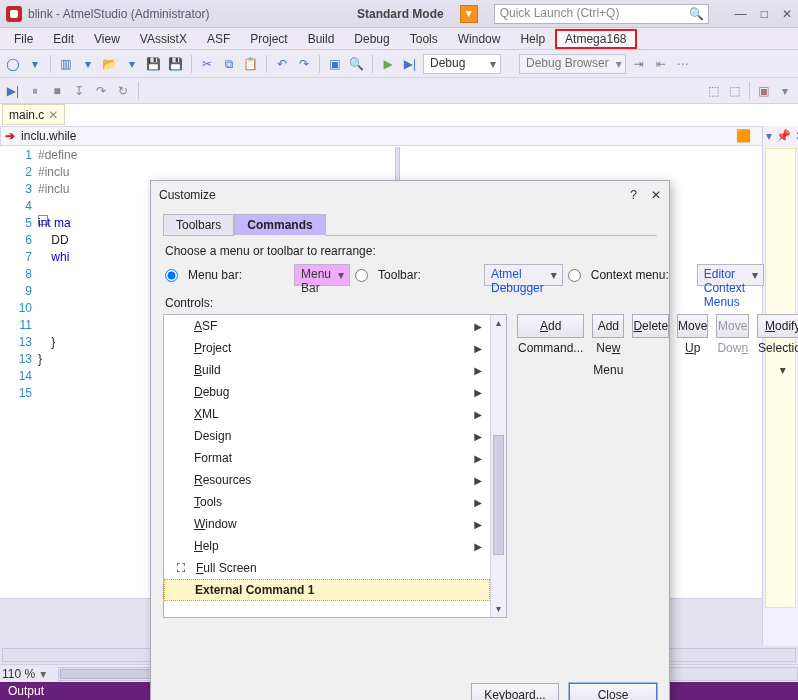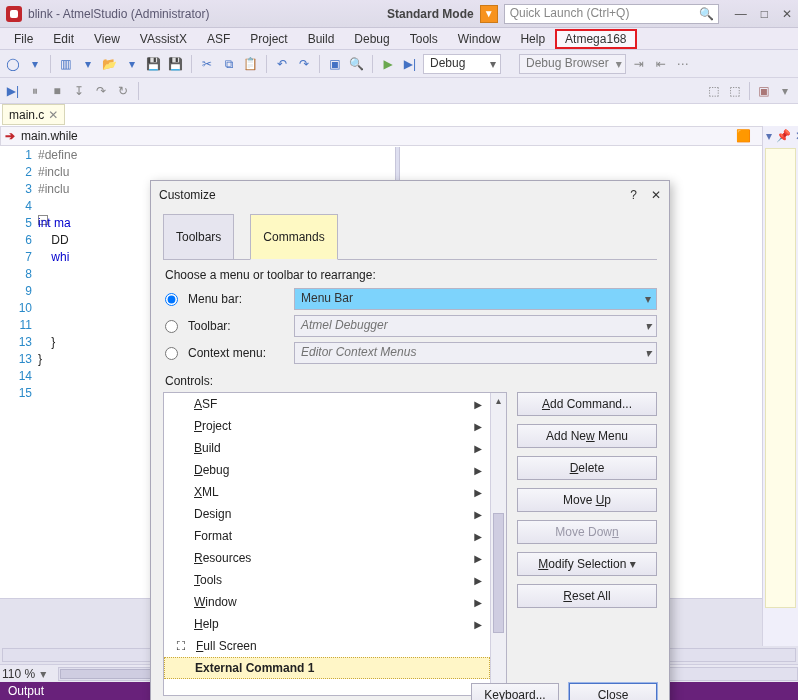--- a/index.html
+++ b/index.html
@@ -2,21 +2,21 @@
 <html><head>
 <meta charset="utf-8">
 <style>
   * { box-sizing: border-box; font-family: "Segoe UI", Tahoma, sans-serif; font-size: 12px; }
   body { margin:0; width:798px; height:700px; background:#eaf0fb; overflow:hidden; color:#222; }
   
   .titlebar { height:28px; display:flex; align-items:center; background:linear-gradient(#e6e2f0,#dddbe8); padding:0 6px; border-bottom:1px solid #c8c5d6; }
   .appicon { width:16px; height:16px; background:#c1272d; border-radius:3px; margin-right:6px; position:relative; }
   .appicon:after{content:"";position:absolute;inset:4px;background:#fff;border-radius:2px;}
   .title-text{font-size:12px; color:#5a5770;}
-  .title-extra{margin-left:auto; display:flex; align-items:center; gap:6px;}
+  .title-extra{margin-left:auto; display:flex; align-items:center; gap:16px;}
   .std-mode{font-weight:600; color:#444;}
   .orange-down{width:18px;height:18px;background:#f7931e;display:flex;align-items:center;justify-content:center;color:#fff;font-size:10px;border:1px solid #cc7a18;}
   .qlaunch{width:215px;height:20px;border:1px solid #b5b3c3;background:#fff;padding:1px 18px 1px 5px;color:#888;position:relative;}
   .qlaunch .mag{position:absolute;right:3px;top:2px;font-size:12px;color:#666;}
   .winbtns{display:flex;gap:14px;margin-left:10px;color:#555;font-size:13px;}
   
   .menubar{height:22px; background:#edeaF5; display:flex; align-items:center; padding:0 4px; gap:0; border-bottom:1px solid #d0cee0;}
   .menubar span{padding:2px 10px; color:#333;}
   .highlighted-menu{border:2px solid #e31b23; padding:1px 8px !important; color:#333; background:#faf7fc;}
   
@@ -54,44 +54,44 @@
   .hscroll .track{flex:1;height:14px;background:#e1e0ee;border:1px solid #c9c7da;position:relative;}
   .hscroll .thumb{position:absolute;left:1px;top:1px;height:10px;width:240px;background:#cfcde1;border:1px solid #b7b5cc;}
   .statusbar{height:18px;background:#68217a;color:#fff;display:flex;align-items:center;padding:0 8px;}
   
   .dialog{position:absolute; left:150px; top:76px; width:520px; height:540px; background:#f0f0f0; border:1px solid #a9a7b8; box-shadow:3px 3px 10px rgba(0,0,0,.25);}
   .dlg-title{height:28px;display:flex;align-items:center;padding:0 8px;background:#f0f0f0;}
   .dlg-title .t{font-size:12px;}
   .dlg-title .r{margin-left:auto;display:flex;gap:14px;font-size:14px;color:#333;}
   .dlg-body{padding:4px 12px 54px 12px; position:relative; height:calc(100% - 28px);}
   .tabs{display:flex;border-bottom:1px solid #b9b7c8;margin-bottom:8px;}
-  .tab{padding:15px 12px;border:1px solid #b9b7c8;background:#e6e5ef;position:relative;top:1px;margin-right:16px;}
-  .tab.active{background:#fef9c3;border-bottom:1px solid #f0f0f0;font-weight:400;}
+  .tab{padding:3px 12px;border:1px solid #b9b7c8;background:#e6e5ef;position:relative;top:1px;margin-right:0;}
+  .tab.active{background:#c4b5fd;border-bottom:1px solid #f0f0f0;font-weight:700;}
   .choose{margin:4px 0 6px 2px;}
-  .radios{display:flex;flex-direction:column;gap:5px;margin-left:2px;}
+  .radios{display:flex;flex-direction:row;gap:5px;margin-left:2px;}
   .rrow{display:flex;align-items:center;gap:6px;}
   .rrow label{width:100px;}
-  .rrow .sel{flex:1;height:22px;border:1px solid #b6b4c6;background:#7dd3fc;padding:2px 18px 2px 6px;position:relative;color:#333;}
-  .rrow .sel.dis{background:#efeff5;color:#737373;font-style:italic;}
+  .rrow .sel{flex:1;height:22px;border:1px solid #b6b4c6;background:#f0abfc;padding:2px 18px 2px 6px;position:relative;color:#333;}
+  .rrow .sel.dis{background:#efeff5;color:#1d4ed8;}
   .rrow .sel:after{content:"▾";position:absolute;right:5px;top:3px;color:#555;}
   .controls-label{margin:10px 0 4px 2px;}
   .ctrls-wrap{display:flex;gap:10px;}
   .ctrls{flex:1;height:304px;border:1px solid #b6b4c6;background:#fff;overflow:hidden;position:relative;}
   .ctrls .inner{position:absolute;inset:0 16px 0 0;overflow:hidden;}
   .mrow{display:flex;align-items:center;height:22px;padding:0 8px 0 30px;gap:8px;}
   .mrow .lbl{flex:1;}
   .mrow .chev{color:#444;font-size:10px;}
   .mrow.fs{padding-left:10px;}
   .mrow.fs .fsicon{width:14px;display:inline-block;text-align:center;}
   .mrow.selected{background:#fff6c7;border:1px dotted #caa93a;margin:0;}
   .mrow .u{text-decoration:underline;}
   .vscroll{position:absolute;right:0;top:0;bottom:0;width:16px;background:#efeff5;border-left:1px solid #d2d0e0;}
   .vscroll .up,.vscroll .dn{height:16px;text-align:center;font-size:10px;color:#555;line-height:16px;}
   .vscroll .vthumb{position:absolute;left:2px;right:2px;top:120px;height:120px;background:#cfcde1;border:1px solid #b7b5cc;}
-  .btncol{width:140px;display:flex;flex-direction:column;gap:8px;}
+  .btncol{width:140px;display:flex;flex-direction:row;gap:8px;}
   .vsbtn{height:24px;border:1px solid #adabbd;background:linear-gradient(#f6f6fa,#e6e5ef);text-align:center;line-height:22px;color:#222;}
   .vsbtn.dis{color:#9a98a8;}
   .vsbtn .u{text-decoration:underline;}
   .vsbtn.drop:after{content:" ▾";color:#444;}
   .dlg-footer{position:absolute;right:12px;bottom:12px;display:flex;gap:10px;}
   .dlg-footer .vsbtn{width:88px;}
   .dlg-footer .close{border:1px solid #4a74c9;box-shadow:0 0 0 1px #9db6e8;}
   input[type=radio]{margin:0 4px 0 0;}
   .split-v{position:absolute;left:395px;top:43px;bottom:18px;width:5px;background:#dedff0;border-left:1px solid #c7c6da;border-right:1px solid #c7c6da;}
   .lower-gray{position:absolute;left:0;right:0;bottom:18px;height:66px;background:#e3e2ee;border-top:1px solid #cfcddf;}
@@ -185,21 +185,21 @@
   </div>
 </div>
 
 <div class="workspace">
   <div class="edtab">
     <span>main.c</span>
     <span class="x">✕</span>
   </div>
   <div class="nav-bar">
     <span class="arrow">➔</span>
-    <span>main.while</span>
+    <span>inclu.while</span>
   </div>
 
   <div class="gutter" id="gutter">
       <div class="ln">1</div>
       <div class="ln">2</div>
       <div class="ln">3</div>
       <div class="ln">4</div>
       <div class="ln">5</div>
       <div class="ln">6</div>
       <div class="ln">7</div>

